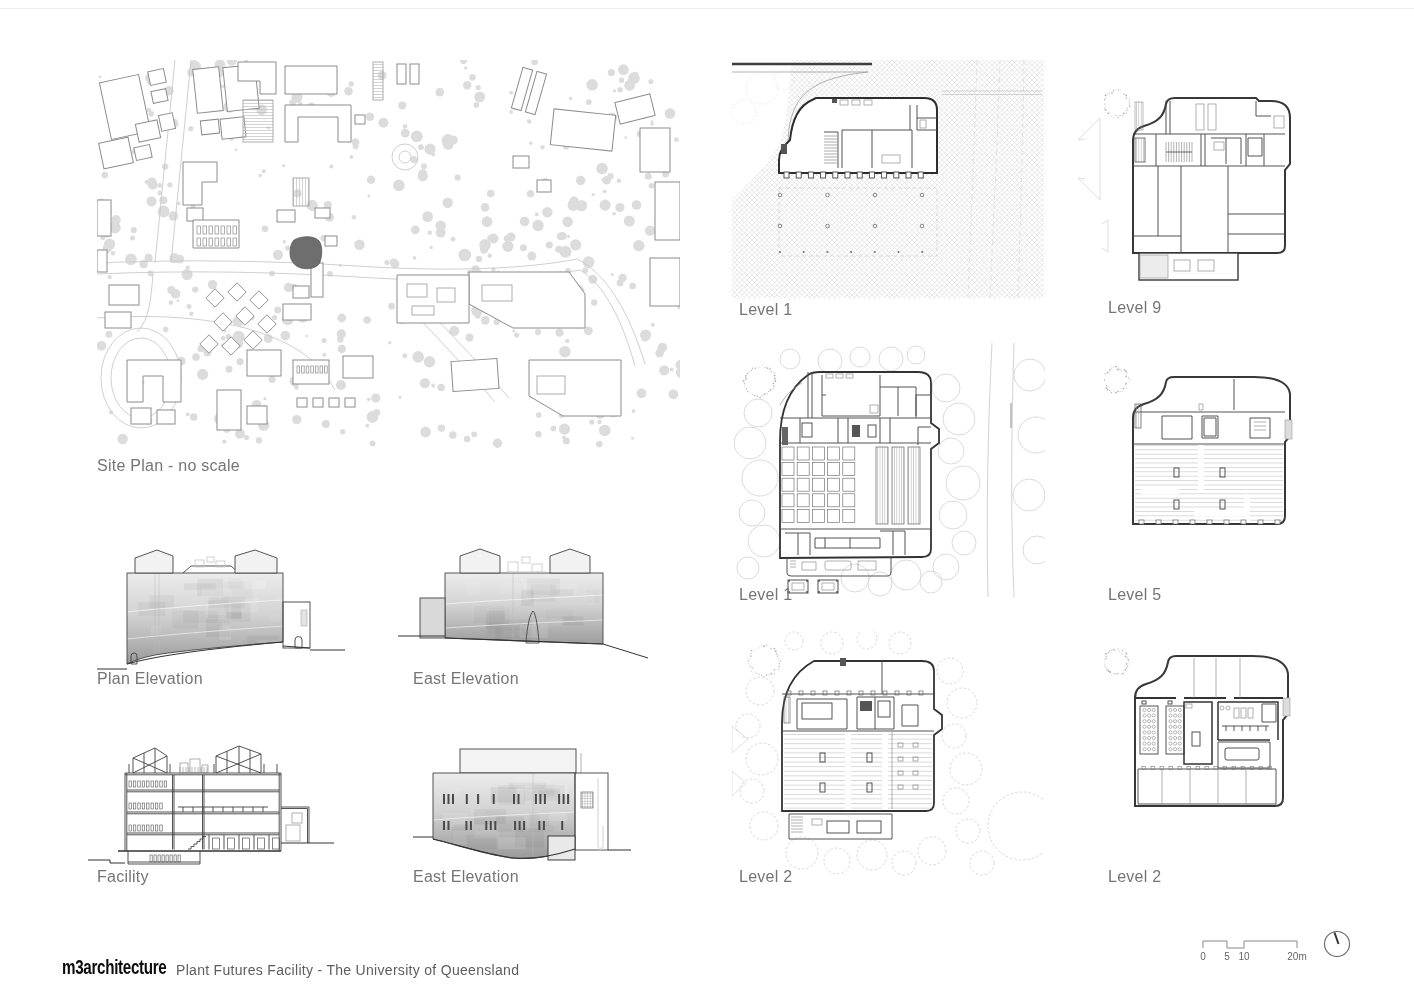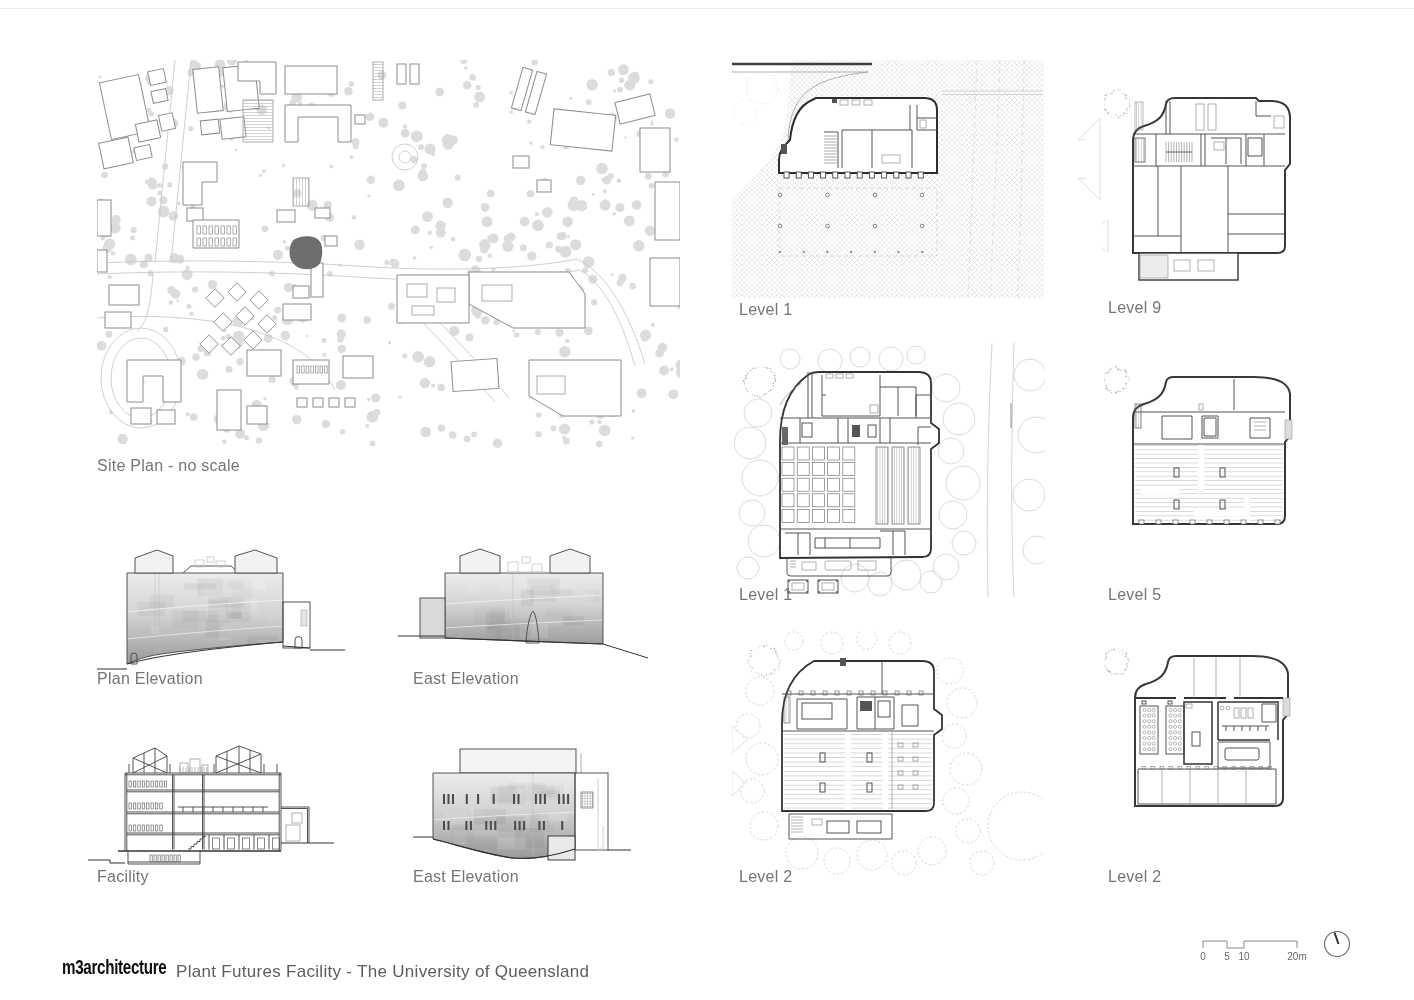--- a/index.html
+++ b/index.html
@@ -4,21 +4,21 @@
 <style>
   html,body{margin:0;padding:0;background:#fff;}
   .sheet{position:relative;width:1414px;height:1000px;background:#fff;overflow:hidden;
          font-family:"Liberation Sans",sans-serif;}
   .topline{position:absolute;left:0;top:8px;width:1414px;border-top:1px solid #ededed;}
   .panel{position:absolute;}
   .panel svg{display:block;}
   .lbl{position:absolute;font-size:16px;color:#757575;letter-spacing:.25px;white-space:nowrap;}
   .logo{position:absolute;left:62px;top:956px;font-size:19px;font-weight:bold;color:#0b0b0b;
         letter-spacing:-.4px;transform:scaleX(.8) scaleY(1.05);transform-origin:left top;white-space:nowrap;}
-  .project{position:absolute;left:176px;top:962px;font-size:17px;color:#5d5d5d;letter-spacing:.3px;white-space:nowrap;}
+  .project{position:absolute;left:176px;top:962px;font-size:14px;color:#5d5d5d;letter-spacing:.3px;white-space:nowrap;}
   .w2{stroke:#4a4a4a;stroke-width:.95;fill:none}
   .w3{stroke:#8f8f8f;stroke-width:.7;fill:none}
   .w4{stroke:#c6c6c6;stroke-width:.8;fill:none}
   .w5{stroke:#dadada;stroke-width:.85;fill:none}
   .dk{fill:#555;stroke:none}
 </style>
 </head>
 <body>
 
 <div class="sheet">

